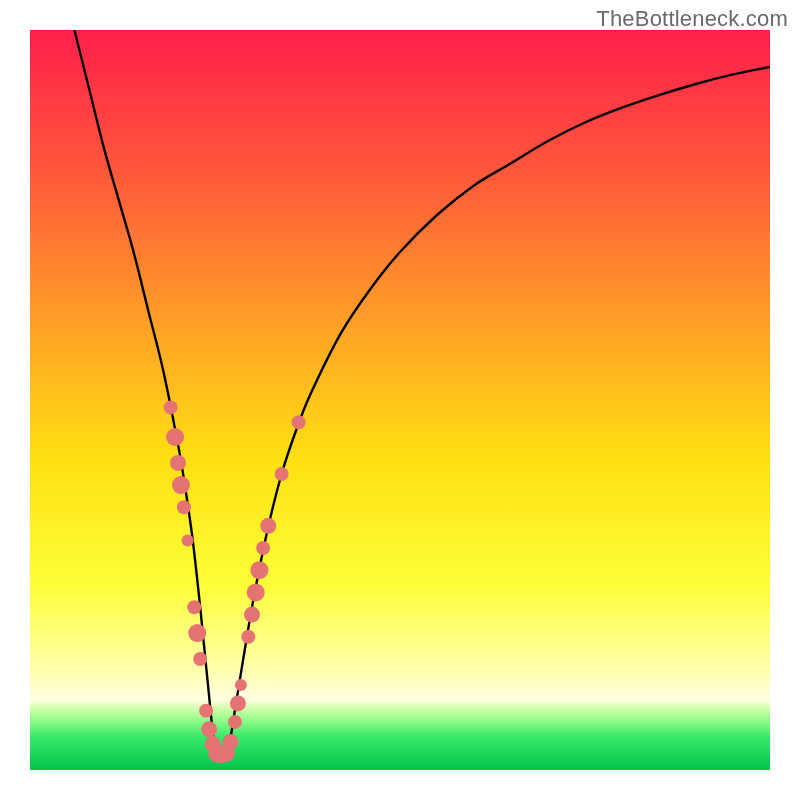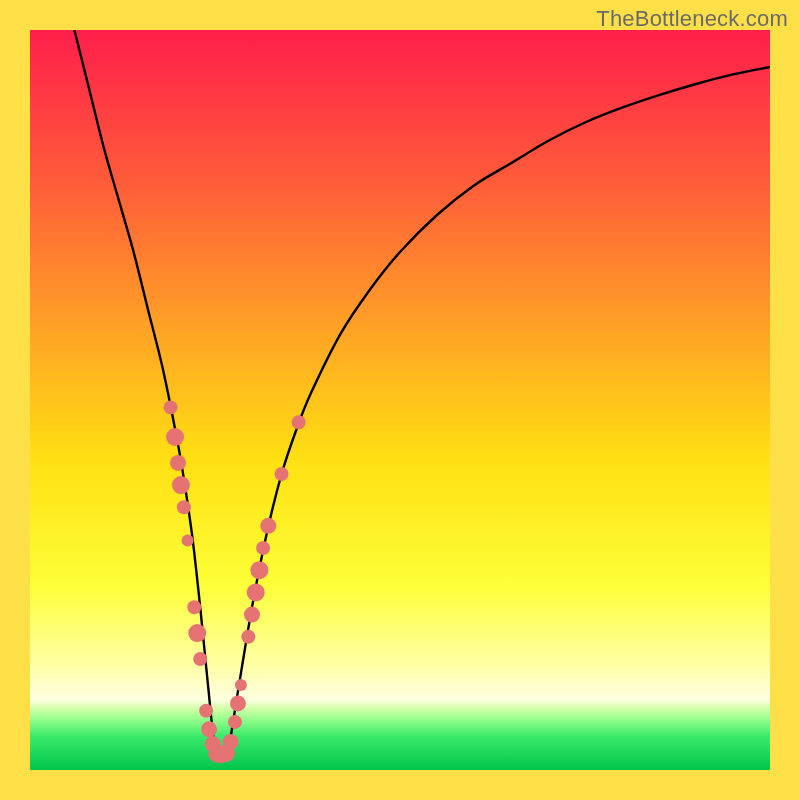--- a/index.html
+++ b/index.html
@@ -8,21 +8,21 @@
     width: 800px;
     height: 800px;
     overflow: hidden;
     background: #000;
     font-family: Arial, Helvetica, sans-serif;
   }
   .frame {
     position: absolute;
     left: 0; top: 0;
     width: 800px; height: 800px;
-    background: #fde047;
+    background: #ffffff;
   }
   .plot {
     position: absolute;
     left: 30px;
     top: 30px;
     width: 740px;
     height: 740px;
     overflow: hidden;
   }
   .watermark {

